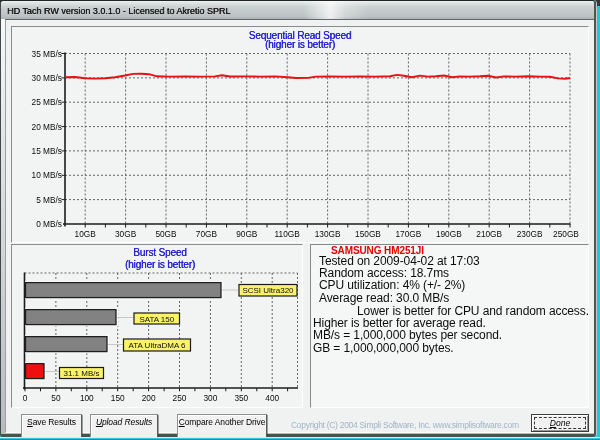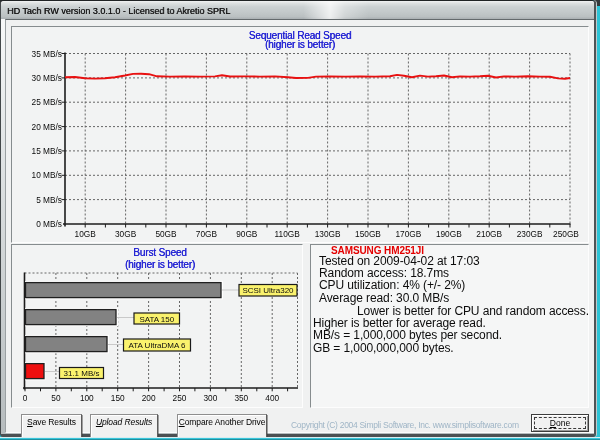--- a/index.html
+++ b/index.html
@@ -26,21 +26,21 @@
 #pburst{left:11px;top:244px;width:292px;height:164px;background:#f2f3f3;}
 #pinfo{left:310px;top:244px;width:279px;height:164px;background:#f5f6f6;}
 .bluet{position:absolute;color:#2323d4;font-size:10px;letter-spacing:-0.15px;text-align:center;white-space:nowrap;
   text-shadow:0.3px 0 0 #2323d4;}
 .btn{position:absolute;box-sizing:border-box;height:33px;background:#f1f1f1;
   border:1px solid #8e8e8e;border-right-color:#5a5a5a;border-bottom-color:#5a5a5a;
   box-shadow:inset 1px 1px 0 #ffffff, 1px 1px 0 rgba(60,60,60,0.45);
   font-size:8.5px;color:#000;text-align:center;line-height:15px;letter-spacing:-0.1px;white-space:nowrap;}
 #bdone{left:531px;top:414px;width:58px;height:18px;background:#f1f1f1;position:absolute;box-sizing:border-box;
   border:1px solid #3c3c3c;box-shadow:inset 1px 1px 0 #ffffff,inset -1px -1px 0 #9a9a9a;
-  font-size:8.5px;text-align:center;line-height:16px;}
+  font-size:8.5px;text-align:center;line-height:16px;font-style:italic;}
 #bdone .focus{position:absolute;left:2px;top:2px;right:2px;bottom:2px;border:1px dashed #3a3a3a;}
 #copyr{position:absolute;left:291px;top:419.5px;font-size:8.5px;color:#9fb5c6;white-space:nowrap;letter-spacing:-0.3px;}
 .inf{position:absolute;font-size:12px;letter-spacing:-0.1px;color:#0c0c0c;white-space:nowrap;}
 #svg1{position:absolute;left:0;top:0;}
 </style></head>
 <body>
 <div style="position:absolute;left:0;top:0;width:8px;height:8px;background:#262a2b;"></div>
 <div style="position:absolute;right:0;top:0;width:6px;height:6px;background:#33383a;"></div>
 <div id="win"></div>
 <div id="titlebar"></div>

